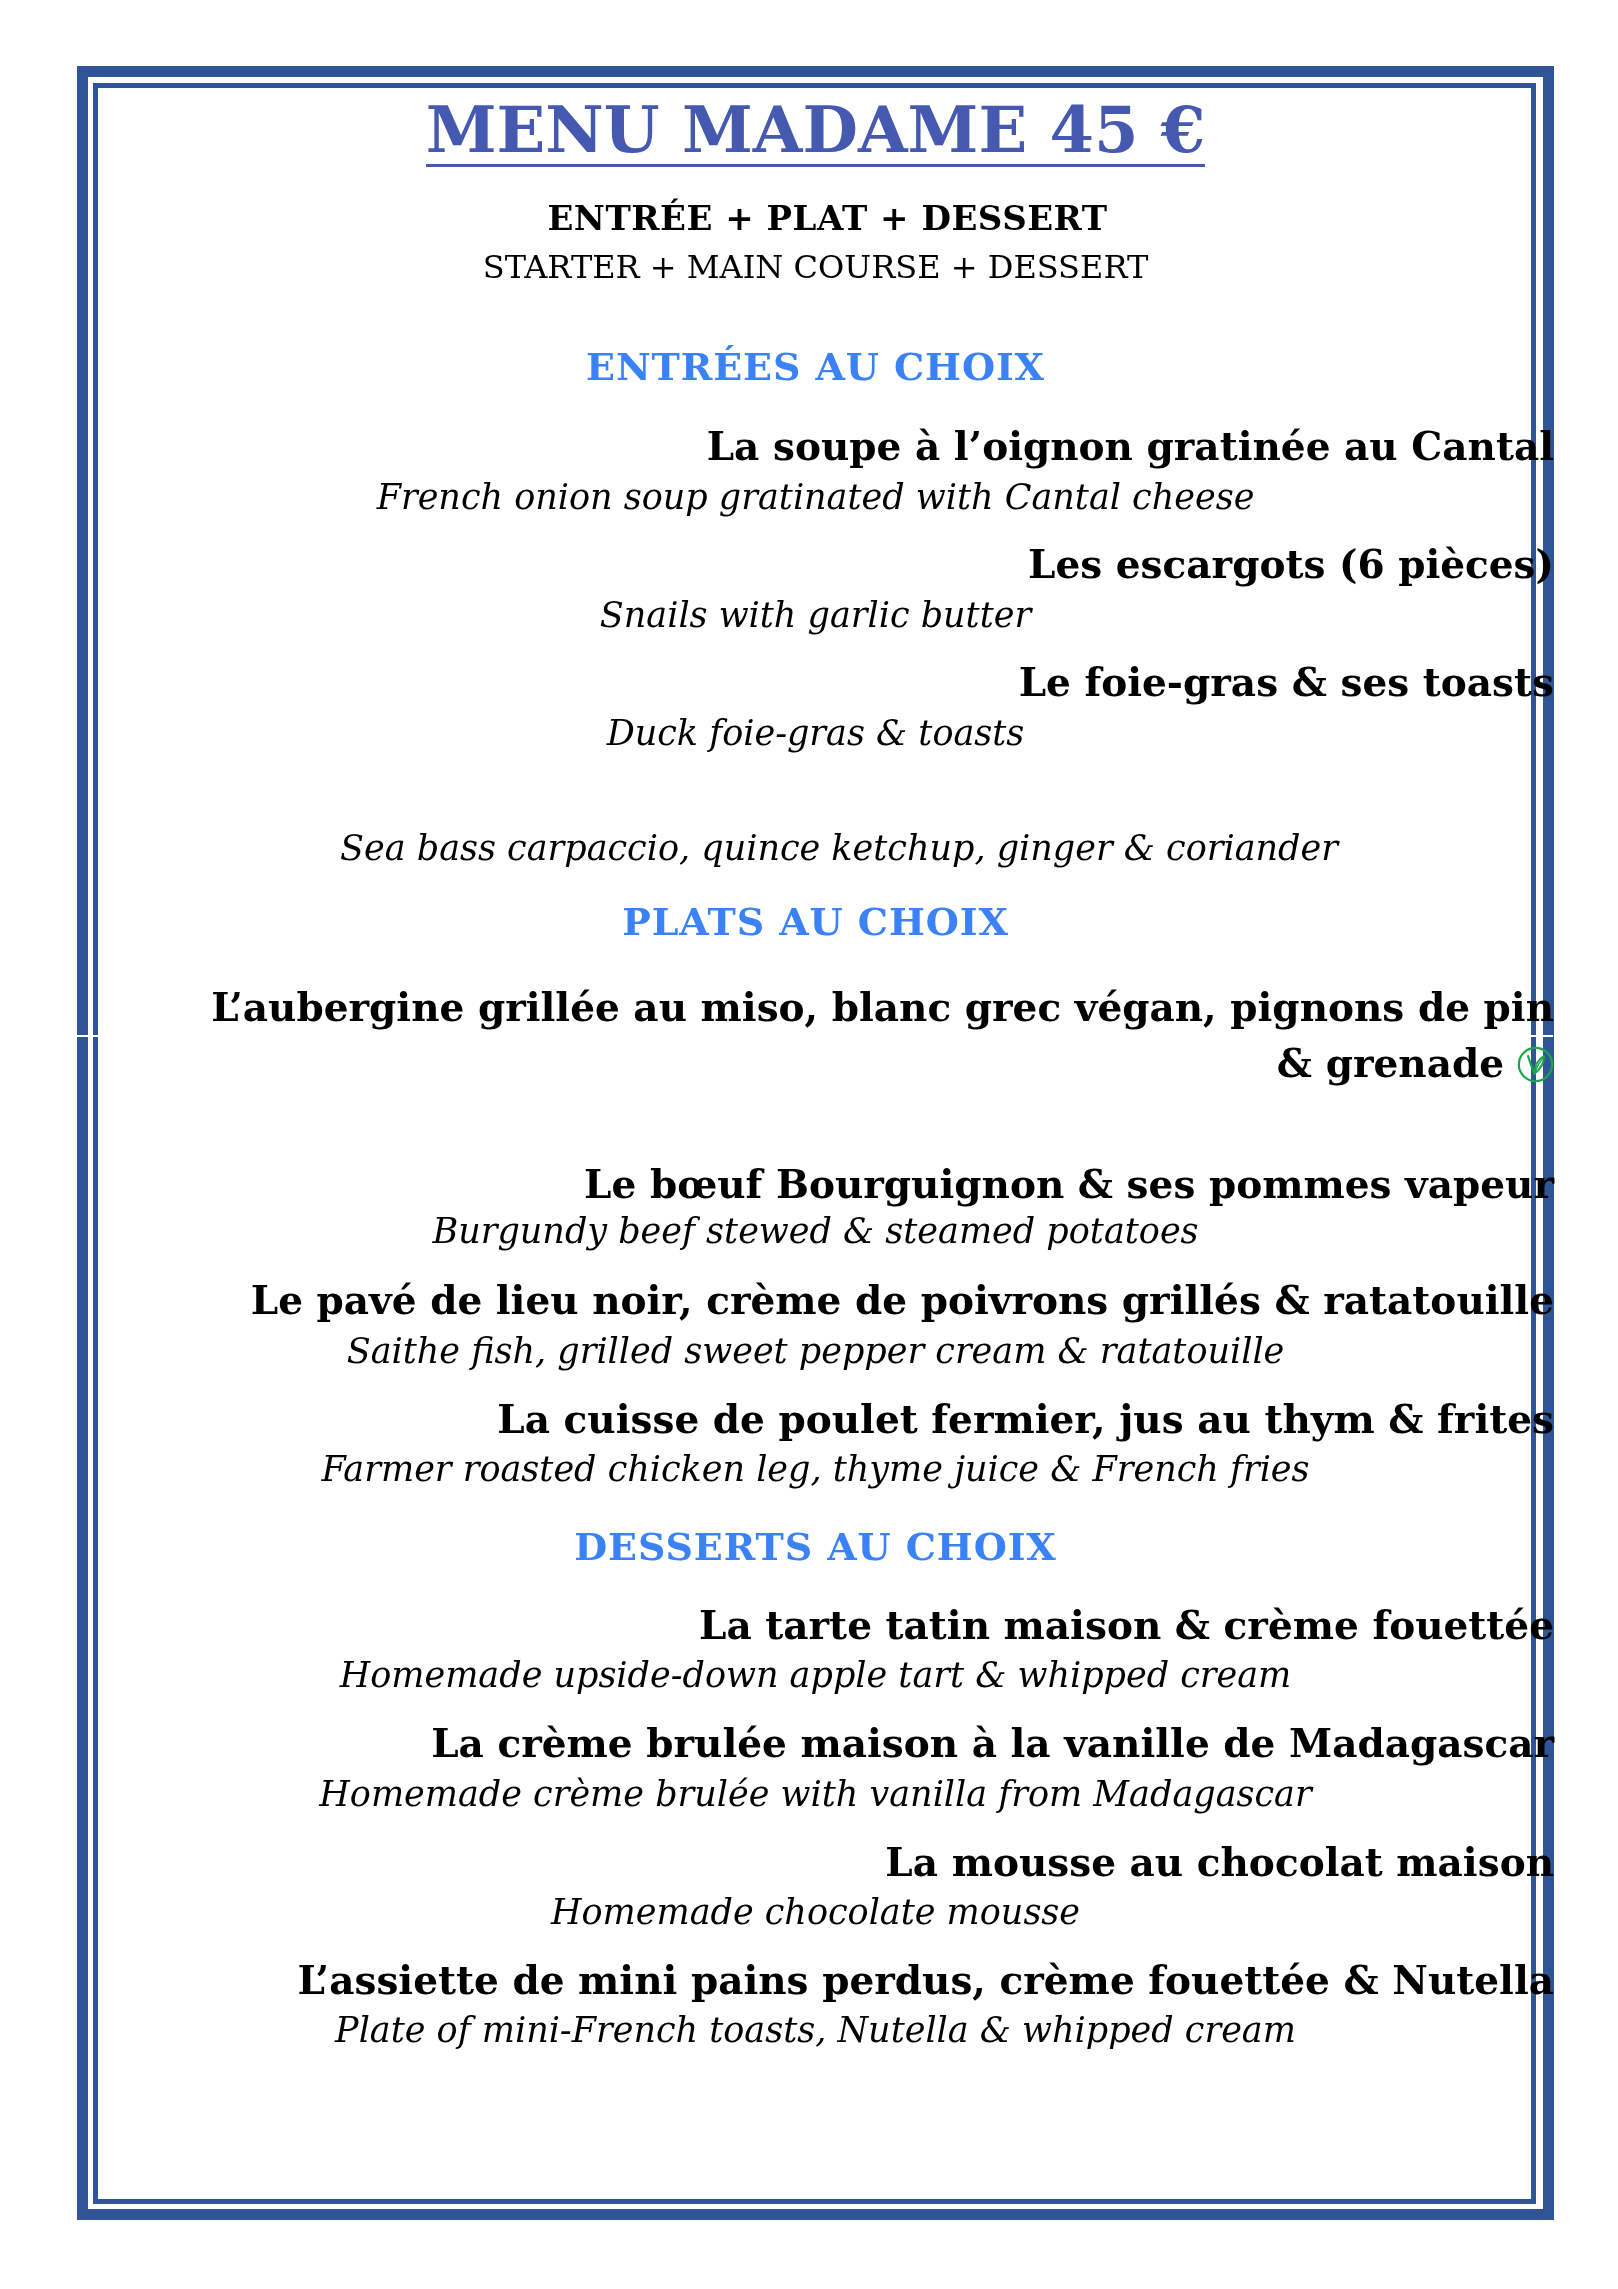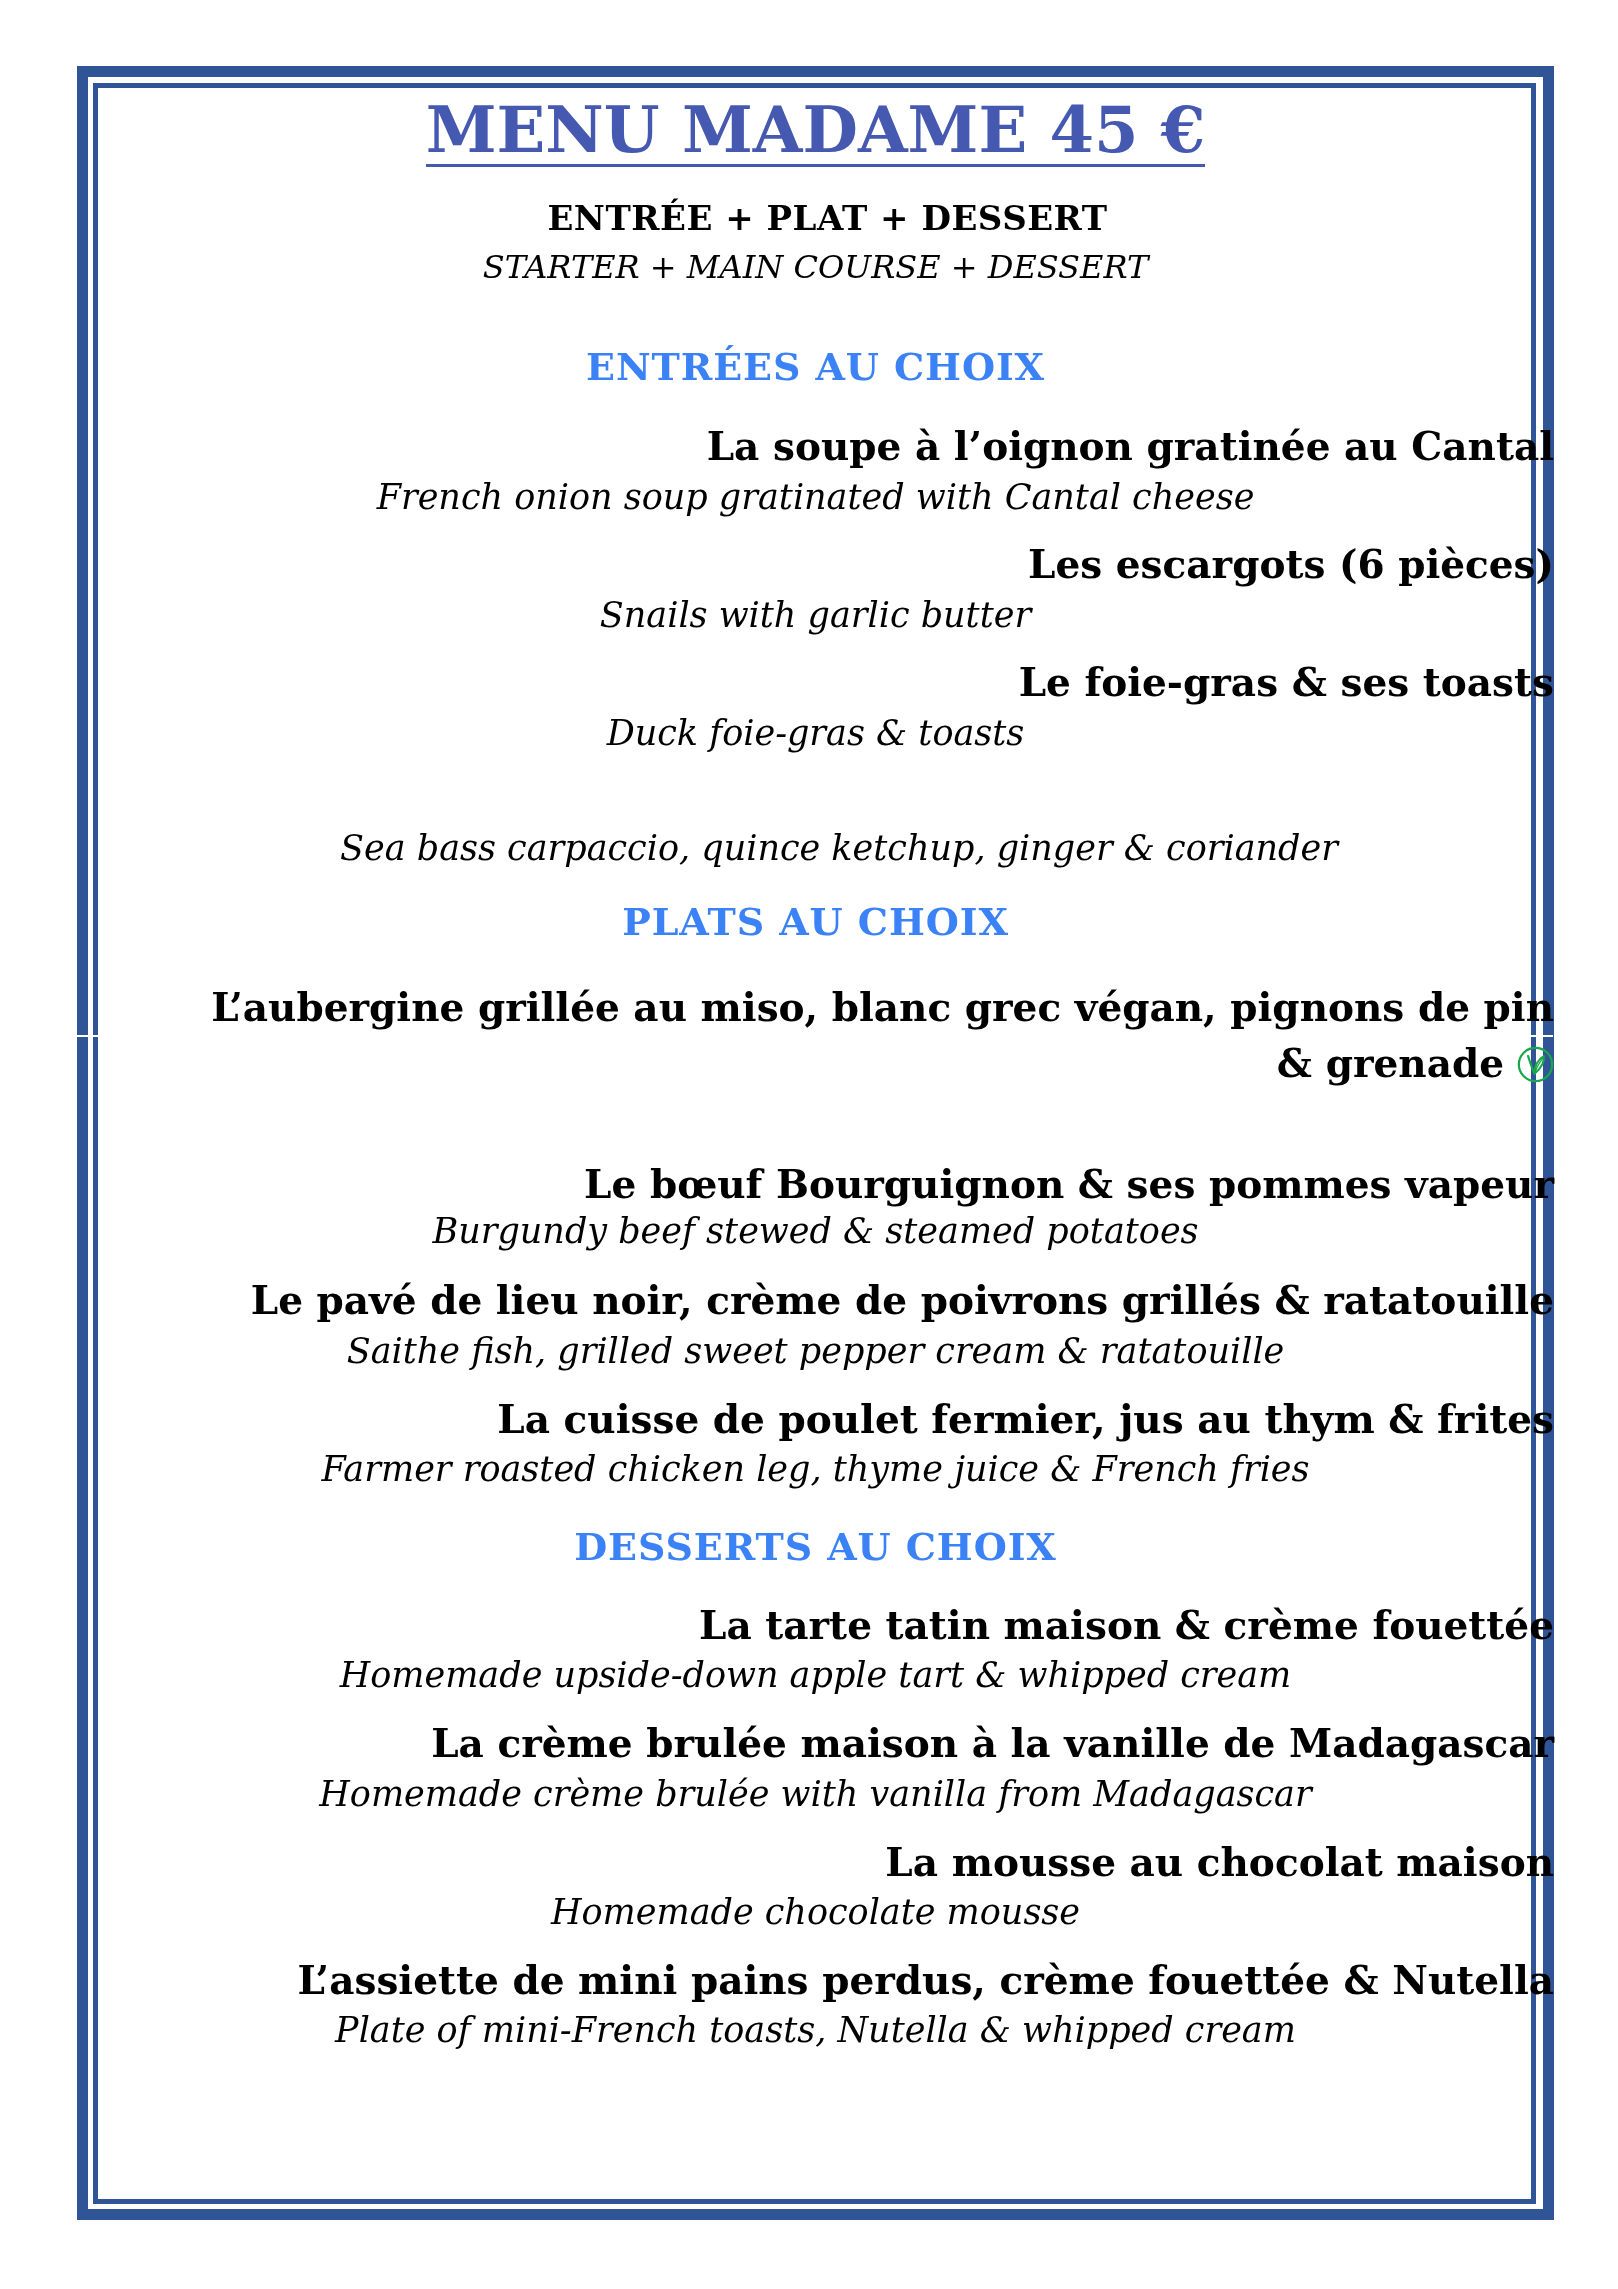--- a/index.html
+++ b/index.html
@@ -59,21 +59,20 @@
   .sub-b {
     font-size: 34px;
     line-height: 44px;
     font-weight: bold;
     letter-spacing: 0.5px;
     padding-left: 24px;
   }
   .sub-i {
     font-size: 32px;
     line-height: 42px;
-    font-style: italic;
   }
   .h {
     font-size: 38px;
     line-height: 48px;
     font-weight: bold;
     color: #3b82f6;
     letter-spacing: 0.9px;
   }
   .b {
     font-size: 39px;

